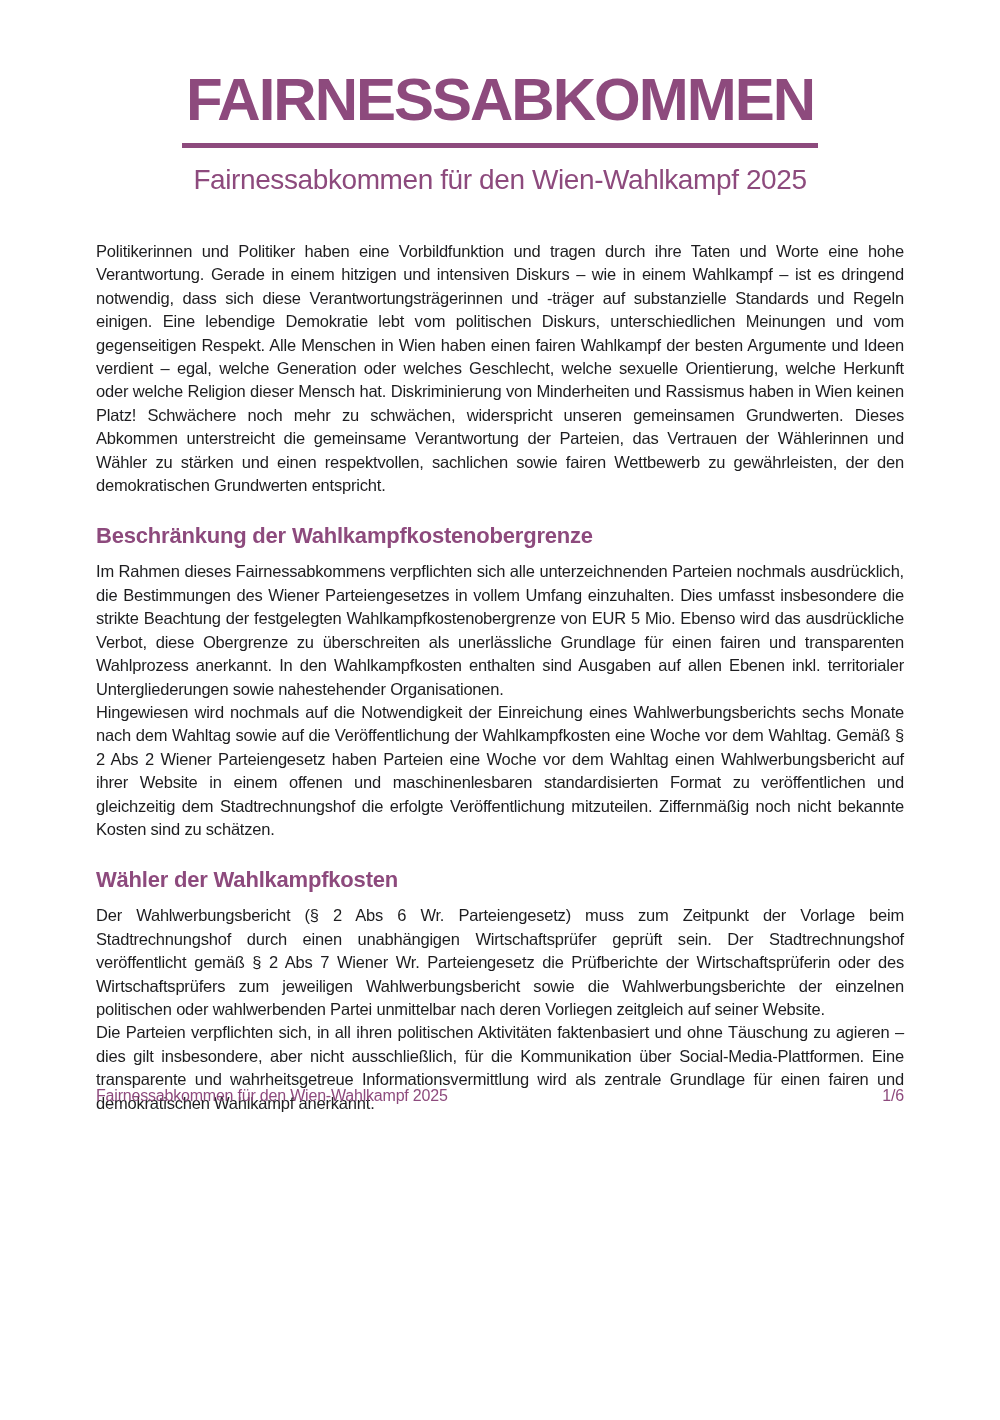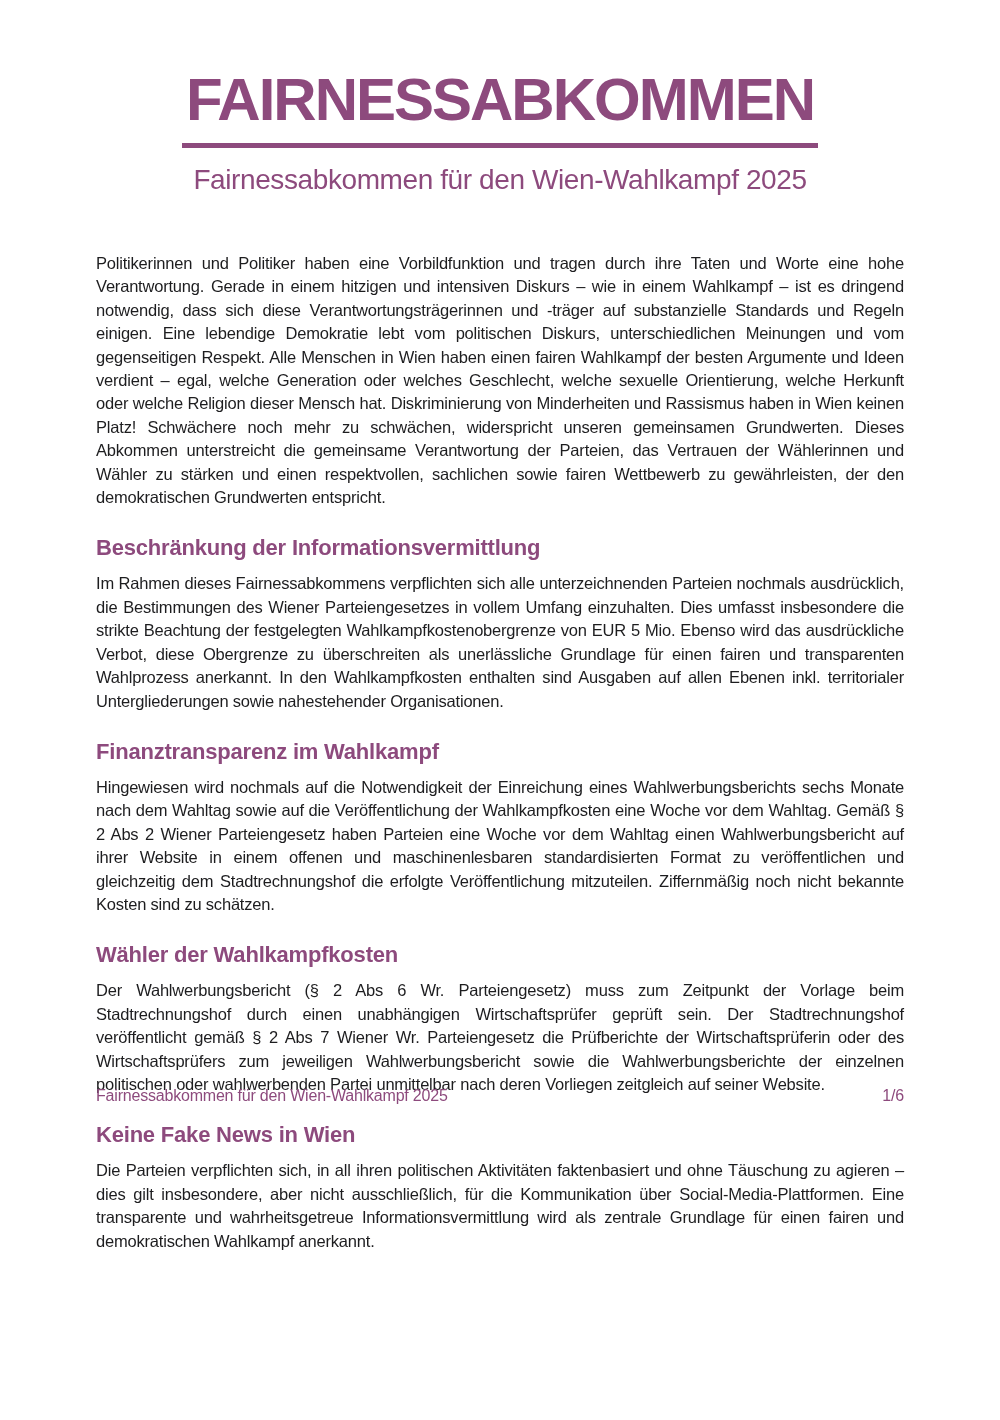--- a/index.html
+++ b/index.html
@@ -40,21 +40,21 @@
   }
   .doc-subtitle{
     margin-top:16px;
     font-size:28px;
     line-height:32px;
     letter-spacing:-0.4px;
     color:var(--accent);
     font-weight:400;
   }
   main.doc-body{
-    margin-top:56px;
+    margin-top:44px;
   }
   p.body-par{
     font-size:16.5px;
     line-height:23.4px;
     letter-spacing:-0.2px;
     text-align:justify;
     color:var(--text);
     hyphens:manual;
     -webkit-hyphens:manual;
   }
@@ -86,36 +86,34 @@
   <header class="doc-header">
     <h1 class="doc-title">FAIRNESSABKOMMEN</h1>
     <div class="doc-subtitle">Fairnessabkommen für den Wien-Wahlkampf 2025</div>
   </header>
 
   <main class="doc-body">
 
     <p class="body-par">Politikerinnen und Politiker haben eine Vorbildfunktion und tragen durch ihre Taten und Worte eine hohe Verantwortung. Gerade in einem hitzigen und intensiven Diskurs – wie in einem Wahlkampf – ist es dringend notwendig, dass sich diese Verantwortungsträgerinnen und -träger auf substanzielle Standards und Regeln einigen. Eine lebendige Demokratie lebt vom politischen Diskurs, unter­schiedlichen Meinungen und vom gegenseitigen Respekt. Alle Menschen in Wien haben einen fairen Wahlkampf der besten Argumente und Ideen verdient – egal, welche Generation oder welches Geschlecht, welche sexuelle Orientierung, welche Herkunft oder welche Religion dieser Mensch hat. Diskriminierung von Minderheiten und Rassismus haben in Wien keinen Platz! Schwächere noch mehr zu schwächen, widerspricht unseren gemeinsamen Grundwerten. Dieses Abkommen unterstreicht die gemeinsame Verantwortung der Parteien, das Vertrauen der Wählerinnen und Wähler zu stärken und einen respektvollen, sachlichen sowie fairen Wettbewerb zu gewährleisten, der den demokratischen Grundwerten entspricht.</p>
 
     <section>
-      <h2 class="section-heading">Beschränkung der Informationsvermittlung</h2>
+      <h2 class="section-heading">Beschränkung der Wahlkampfkostenobergrenze</h2>
       <p class="body-par">Im Rahmen dieses Fairnessabkommens verpflichten sich alle unterzeichnenden Parteien noch­mals ausdrücklich, die Bestimmungen des Wiener Parteiengesetzes in vollem Umfang einzuhalten. Dies umfasst insbesondere die strikte Beachtung der festgelegten Wahlkampfkostenobergrenze von EUR 5 Mio. Ebenso wird das ausdrückliche Verbot, diese Obergrenze zu überschreiten als unerlässliche Grundlage für einen fairen und transparenten Wahlprozess anerkannt. In den Wahl­kampfkosten enthalten sind Ausgaben auf allen Ebenen inkl. territorialer Untergliederungen sowie nahestehender Organisationen.</p>
     </section>
 
     <section>
-      <h2 class="section-heading">Finanztransparenz im Wahlkampf</h2>
       <p class="body-par">Hingewiesen wird nochmals auf die Notwendigkeit der Einreichung eines Wahlwerbungsberichts sechs Monate nach dem Wahltag sowie auf die Veröffentlichung der Wahlkampfkosten eine Woche vor dem Wahltag. Gemäß § 2 Abs 2 Wiener Parteiengesetz haben Parteien eine Woche vor dem Wahltag einen Wahlwerbungsbericht auf ihrer Website in einem offenen und maschinenlesbaren standardisierten Format zu veröffentlichen und gleichzeitig dem Stadtrechnungshof die erfolgte Veröffentlichung mitzuteilen. Ziffernmäßig noch nicht bekannte Kosten sind zu schätzen.</p>
     </section>
 
     <section>
       <h2 class="section-heading">Wähler der Wahlkampfkosten</h2>
       <p class="body-par">Der Wahlwerbungsbericht (§ 2 Abs 6 Wr. Parteiengesetz) muss zum Zeitpunkt der Vorlage beim Stadtrechnungshof durch einen unabhängigen Wirtschaftsprüfer geprüft sein. Der Stadt­rechnungshof veröffentlicht gemäß § 2 Abs 7 Wiener Wr. Parteiengesetz die Prüfberichte der Wirtschaftsprüferin oder des Wirtschaftsprüfers zum jeweiligen Wahlwerbungsbericht sowie die Wahlwerbungsberichte der einzelnen politischen oder wahlwerbenden Partei unmittelbar nach deren Vorliegen zeitgleich auf seiner Website.</p>
     </section>
 
     <section>
-      <h2 class="section-heading">Keine Fake News in Wien</h2>
       <p class="body-par">Die Parteien verpflichten sich, in all ihren politischen Aktivitäten faktenbasiert und ohne Täuschung zu agieren – dies gilt insbesondere, aber nicht ausschließlich, für die Kommunikation über Social-Media-Plattformen. Eine transparente und wahrheitsgetreue Informationsvermittlung wird als zentrale Grundlage für einen fairen und demokratischen Wahlkampf anerkannt.</p>
     </section>
 
   </main>
 
   <footer class="doc-footer">
     <span>Fairnessabkommen für den Wien-Wahlkampf 2025</span>
     <span>1/6</span>
   </footer>
 

